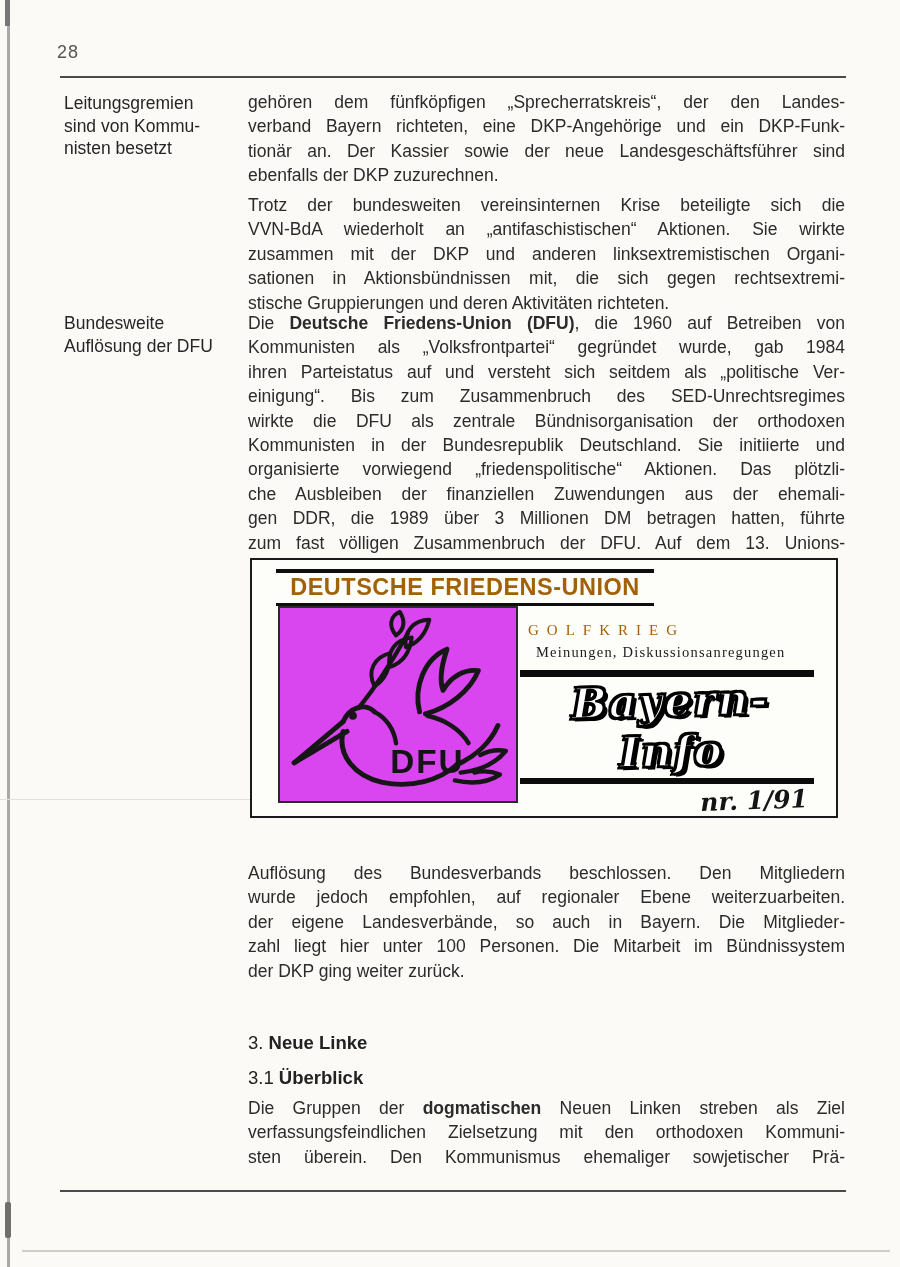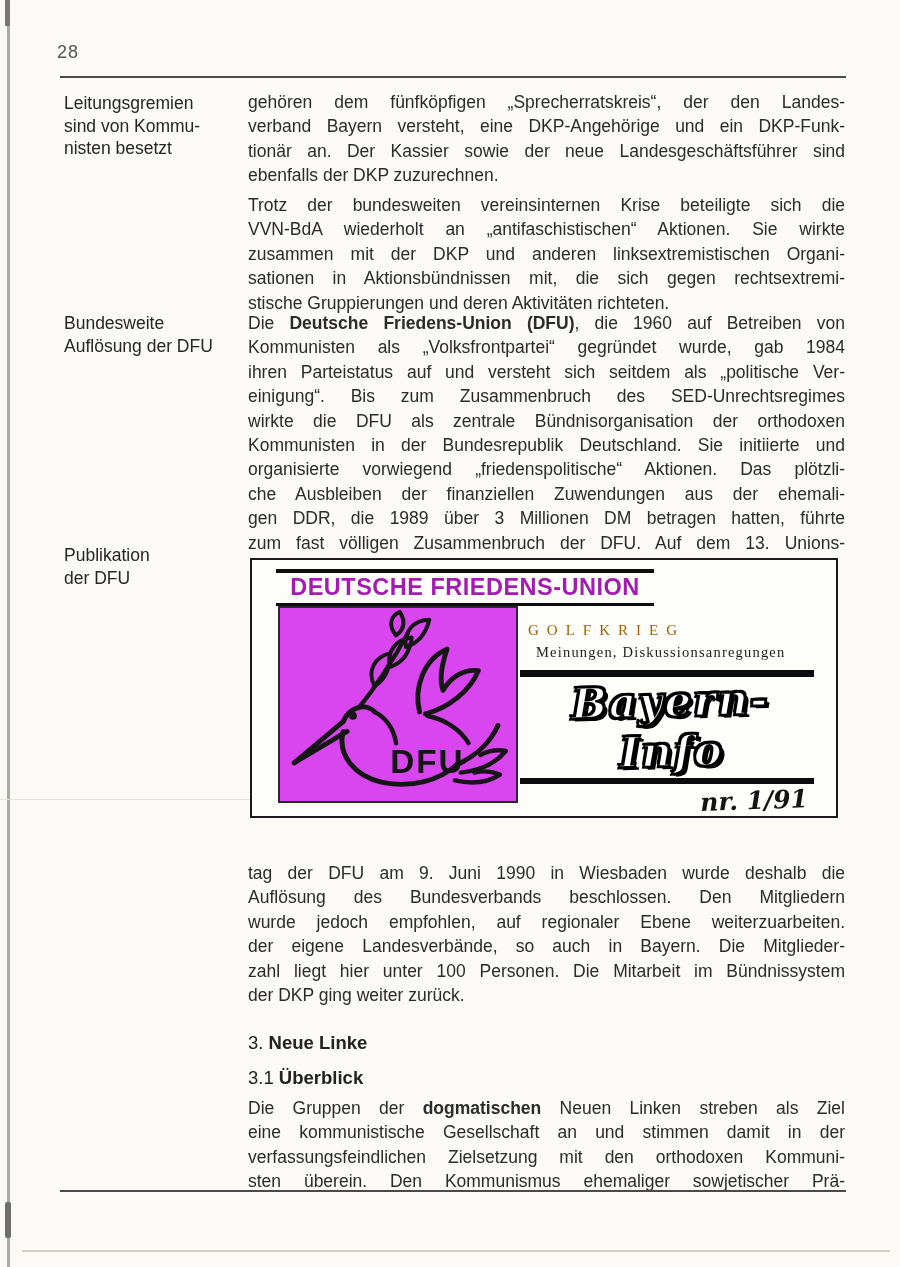--- a/index.html
+++ b/index.html
@@ -31,21 +31,21 @@
   span.b{font-weight:bold;}
 
   .heading{position:absolute;left:248px;font-size:18.5px;color:#222;}
   .heading-1{top:1032px}.heading-2{top:1067px}
 
   
   .figure{position:absolute;left:250px;top:558px;width:588px;height:260px;
     border:2px solid #1a1a1a;background:#fdfdfa;box-sizing:border-box;}
   .fig-header{position:absolute;left:24px;top:9px;width:378px;
     border-top:4px solid #0e0e0e;border-bottom:3px solid #0e0e0e;padding:1px 0 2px;}
-  .fig-title{font-weight:bold;font-size:23.5px;letter-spacing:.5px;color:#a21caf;
+  .fig-title{font-weight:bold;font-size:23.5px;letter-spacing:.5px;color:#a16207;
     white-space:nowrap;text-align:center;}
   .dove-box{position:absolute;left:26px;top:46px;width:240px;height:197px;
     border:2px solid #2a2a2a;box-sizing:border-box;background:#d946ef;}
   .dove-box svg{position:absolute;left:0;top:0;width:100%;height:100%;}
   .fig-right{position:absolute;left:268px;top:62px;width:302px;}
   .fig-topic{font-family:"Liberation Serif",serif;font-size:15px;letter-spacing:8px;
     color:#a16207;padding-left:8px;}
   .fig-subtitle{font-family:"Liberation Serif",serif;font-size:14.5px;letter-spacing:1.2px;
     color:#1c1c1c;margin-top:5px;padding-left:16px;white-space:nowrap;}
   .fig-bar{width:294px;background:#0c0c0c;}
@@ -76,28 +76,24 @@
 
   <aside class="note note-1">
       <div class="line"><span>Leitungsgremien</span></div>
       <div class="line"><span>sind von Kommu-</span></div>
       <div class="line end"><span>nisten besetzt</span></div>
     </aside>
   <aside class="note note-2">
       <div class="line"><span>Bundesweite</span></div>
       <div class="line end"><span>Auflösung der DFU</span></div>
     </aside>
-  <aside class="note note-3">
-      <div class="line"><span>Publikation</span></div>
-      <div class="line end"><span>der DFU</span></div>
-    </aside>
 
   <div class="para para-1">
       <div class="line"><span>gehören dem fünfköpfigen „Sprecherratskreis“, der den Landes-</span></div>
-      <div class="line"><span>verband Bayern versteht, eine DKP-Angehörige und ein DKP-Funk-</span></div>
+      <div class="line"><span>verband Bayern richteten, eine DKP-Angehörige und ein DKP-Funk-</span></div>
       <div class="line"><span>tionär an. Der Kassier sowie der neue Landesgeschäftsführer sind</span></div>
       <div class="line end"><span>ebenfalls der DKP zuzurechnen.</span></div>
     </div>
   <div class="para para-2">
       <div class="line"><span>Trotz der bundesweiten vereinsinternen Krise beteiligte sich die</span></div>
       <div class="line"><span>VVN-BdA wiederholt an „antifaschistischen“ Aktionen. Sie wirkte</span></div>
       <div class="line"><span>zusammen mit der DKP und anderen linksextremistischen Organi-</span></div>
       <div class="line"><span>sationen in Aktionsbündnissen mit, die sich gegen rechtsextremi-</span></div>
       <div class="line end"><span>stische Gruppierungen und deren Aktivitäten richteten.</span></div>
     </div>
@@ -151,32 +147,30 @@
       <div class="fig-topic"><span>GOLFKRIEG</span></div>
       <div class="fig-subtitle"><span>Meinungen, Diskussionsanregungen</span></div>
       <div class="fig-bar bar-top"></div>
       <div class="fig-pub"><span>Bayern-Info</span></div>
       <div class="fig-bar bar-bottom"></div>
       <div class="fig-issue"><span>nr. 1/91</span></div>
     </div>
   </figure>
 
   <div class="para para-4">
-      <div class="line"><span>tag der DFU am 9. Juni 1990 in Wiesbaden wurde deshalb die</span></div>
       <div class="line"><span>Auflösung des Bundesverbands beschlossen. Den Mitgliedern</span></div>
       <div class="line"><span>wurde jedoch empfohlen, auf regionaler Ebene weiterzuarbeiten.</span></div>
       <div class="line"><span>der eigene Landesverbände, so auch in Bayern. Die Mitglieder-</span></div>
       <div class="line"><span>zahl liegt hier unter 100 Personen. Die Mitarbeit im Bündnissystem</span></div>
       <div class="line end"><span>der DKP ging weiter zurück.</span></div>
     </div>
 
   <div class="heading heading-1"><span>3.  </span><span class="b">Neue Linke</span><span></span></div>
   <div class="heading heading-2"><span>3.1 </span><span class="b">Überblick</span><span></span></div>
 
   <div class="para para-5">
       <div class="line"><span>Die Gruppen der </span><span class="b">dogmatischen</span><span> Neuen Linken streben als Ziel</span></div>
-      <div class="line"><span>eine kommunistische Gesellschaft an und stimmen damit in der</span></div>
       <div class="line"><span>verfassungsfeindlichen Zielsetzung mit den orthodoxen Kommuni-</span></div>
       <div class="line"><span>sten überein. Den Kommunismus ehemaliger sowjetischer Prä-</span></div>
     </div>
 
   <div class="rule rule-bottom"></div>
 </div>
 
 </body></html>

